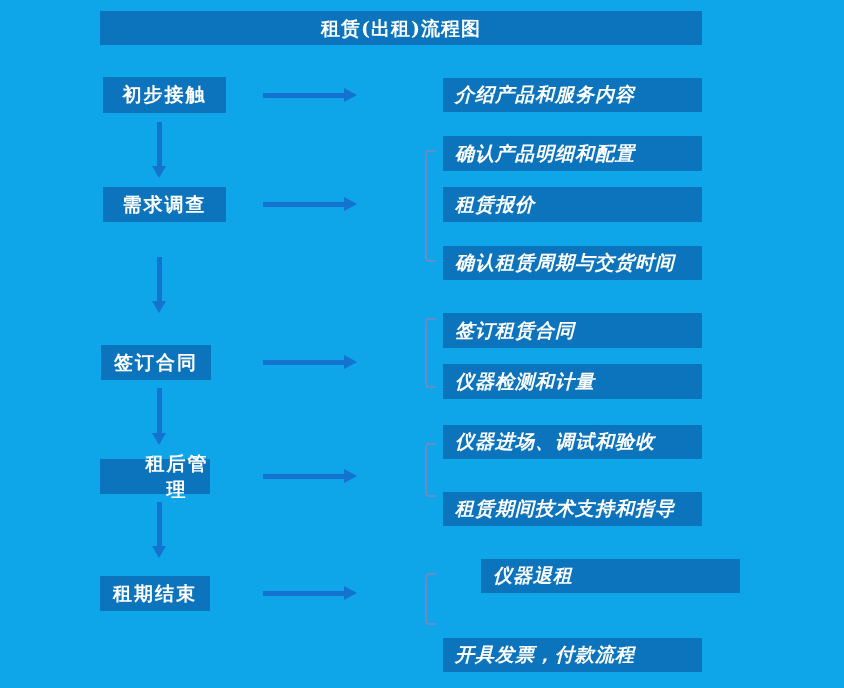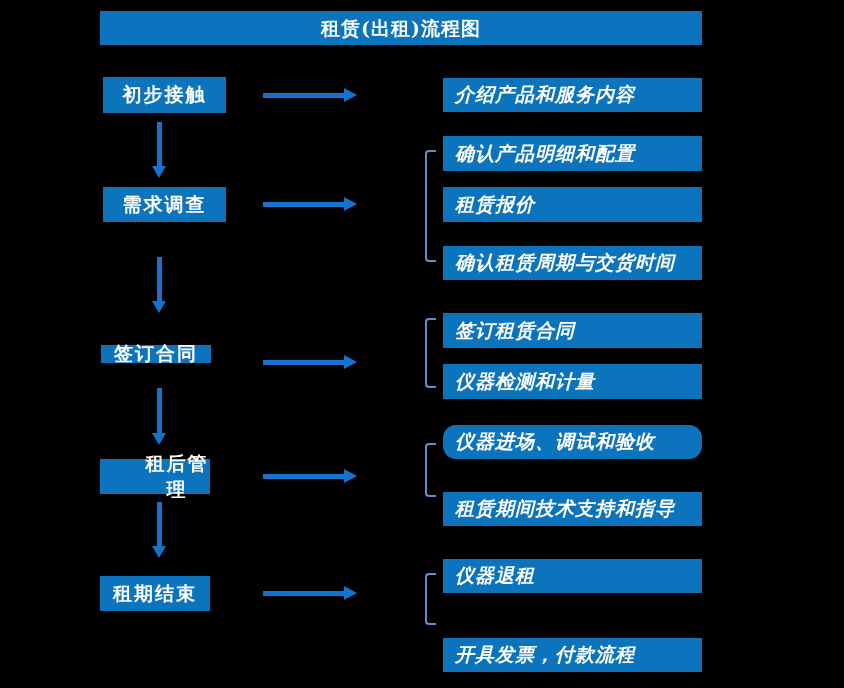--- a/index.html
+++ b/index.html
@@ -10,21 +10,21 @@
   }
   * { margin: 0; padding: 0; box-sizing: border-box; }
   body {
     font-family: "DejaVu Serif", "Liberation Serif", serif;
     background: #FFFFFF;
   }
   .canvas {
     position: relative;
     width: 844px;
     height: 688px;
-    background: #000000;
+    background: #0ea5e9;
     overflow: hidden;
   }
   .title-bar {
     position: absolute;
     left: 100px; top: 11px;
     width: 602px; height: 34px;
     background: var(--box-blue);
     color: var(--text-white);
     font-size: 19px;
     font-weight: bold;
@@ -96,21 +96,21 @@
 </style>
 </head>
 <body>
 
 <div class="canvas">
 
   <div class="title-bar">租赁(出租)流程图</div>
 
   <div class="step-box" style="left:103px; top:77px; width:123px; height:36px;">初步接触</div>
   <div class="step-box" style="left:103px; top:187px; width:123px; height:35px;">需求调查</div>
-  <div class="step-box" style="left:101px; top:345px; width:110px; height:18px;">签订合同</div>
+  <div class="step-box" style="left:101px; top:345px; width:110px; height:35px;">签订合同</div>
   <div class="step-box" style="left:100px; top:459px; width:110px; height:35px;padding-left:44px;">租后管理</div>
   <div class="step-box" style="left:100px; top:576px; width:110px; height:35px;">租期结束</div>
 
   <div class="v-arrow" style="top:122px; height:56px;">
     <span class="shaft" style="height:44px;"></span>
       <span class="head"></span>
   </div>
   <div class="v-arrow" style="top:257px; height:56px;">
     <span class="shaft" style="height:44px;"></span>
       <span class="head"></span>
@@ -152,19 +152,19 @@
 
   <div class="output-box" style="top:78px; height:34px;">介绍产品和服务内容</div>
 
   <div class="output-box" style="top:136px; height:35px;">确认产品明细和配置</div>
   <div class="output-box" style="top:187px; height:35px;">租赁报价</div>
   <div class="output-box" style="top:246px; height:34px;">确认租赁周期与交货时间</div>
 
   <div class="output-box" style="top:313px; height:35px;">签订租赁合同</div>
   <div class="output-box" style="top:364px; height:35px;">仪器检测和计量</div>
 
-  <div class="output-box" style="top:425px; height:34px;border-radius:13px;">仪器进场、调试和验收</div>
+  <div class="output-box" style="top:425px; height:34px;">仪器进场、调试和验收</div>
   <div class="output-box" style="top:492px; height:34px;">租赁期间技术支持和指导</div>
 
-  <div class="output-box" style="top:559px; height:34px;">仪器退租</div>
+  <div class="output-box" style="top:559px; height:34px;margin-left:38px;">仪器退租</div>
   <div class="output-box" style="top:610px; height:34px;margin-top:28px;">开具发票，付款流程</div>
 
 </div>
 
 </body></html>

